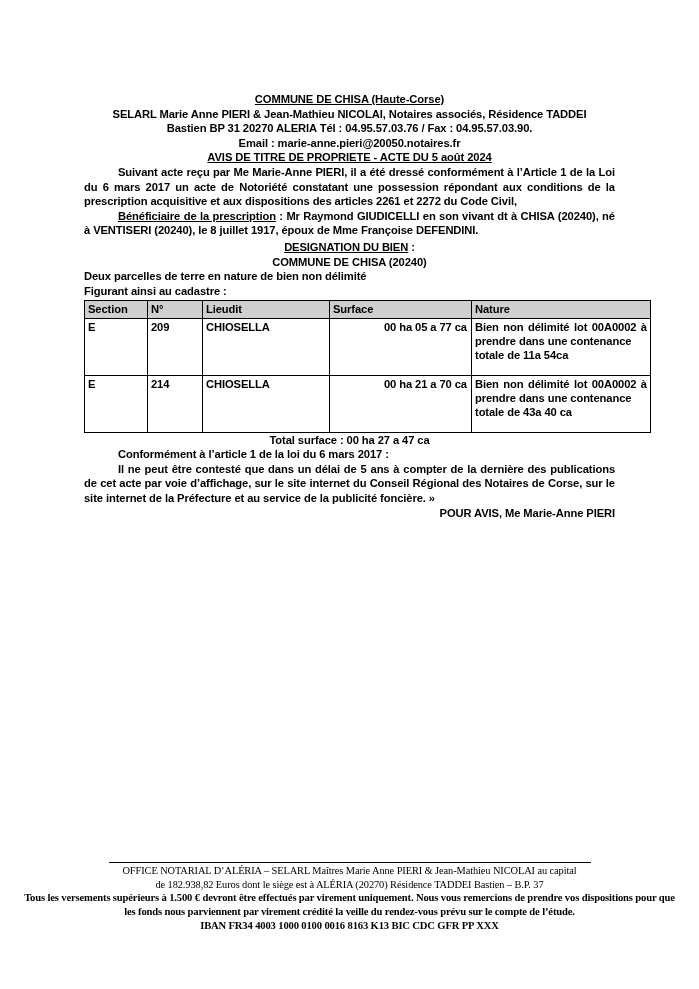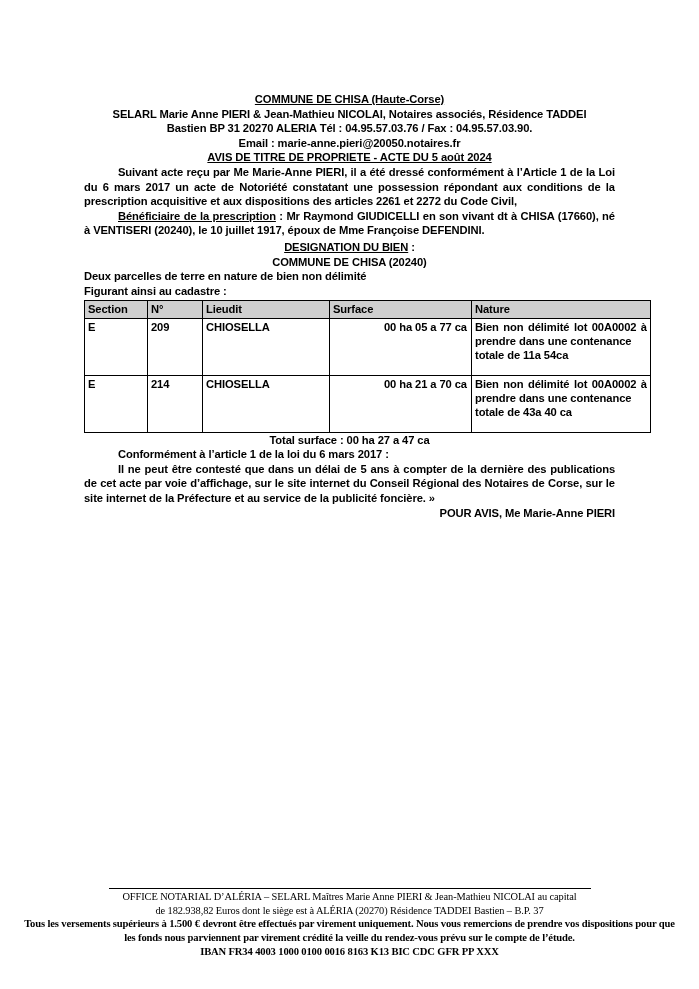--- a/index.html
+++ b/index.html
@@ -98,21 +98,21 @@
   }
   .cad-table td.nature-cell .nat-last {
     display: block;
     text-align: left;
   }
 
   
   .footer {
     position: absolute;
     left: 0;
-    top: 888px;
+    top: 862px;
     width: 699px;
     text-align: center;
   }
   .footer-rule {
     width: 482px;
     margin: 0 auto 1px auto;
     border: 0;
     border-top: 1px solid #000000;
     height: 0;
   }
@@ -140,21 +140,21 @@
   <div class="content">
 
     <div class="ln center u">COMMUNE DE CHISA (Haute-Corse)</div>
     <div class="ln center">SELARL Marie Anne PIERI &amp; Jean-Mathieu NICOLAI, Notaires associés, Résidence TADDEI</div>
     <div class="ln center">Bastien BP 31 20270 ALERIA Tél : 04.95.57.03.76 / Fax : 04.95.57.03.90.</div>
     <div class="ln center">Email : marie-anne.pieri@20050.notaires.fr</div>
     <div class="ln center u">AVIS DE TITRE DE PROPRIETE - ACTE DU 5 août 2024</div>
 
     <div class="para indent">Suivant acte reçu par Me Marie-Anne PIERI, il a été dressé conformément à l’Article 1 de la Loi du 6 mars 2017 un acte de Notoriété constatant une possession répondant aux conditions de la prescription acquisitive et aux dispositions des articles 2261 et 2272 du Code Civil,</div>
 
-    <div class="para indent"><span class="u">Bénéficiaire de la prescription</span><span> :  Mr Raymond GIUDICELLI en son vivant dt à CHISA (17660), né à VENTISERI (20240), le 10 juillet 1917, époux de Mme Françoise DEFENDINI.</span></div>
+    <div class="para indent"><span class="u">Bénéficiaire de la prescription</span><span> :  Mr Raymond GIUDICELLI en son vivant dt à CHISA (20240), né à VENTISERI (20240), le 8 juillet 1917, époux de Mme Françoise DEFENDINI.</span></div>
 
     <div class="spacer2"></div>
 
     <div class="ln center"><span class="u">DESIGNATION DU BIEN</span><span> :</span></div>
     <div class="ln center">COMMUNE DE CHISA (20240)</div>
     <div class="ln left">Deux parcelles de terre en nature de bien non délimité</div>
     <div class="ln left">Figurant ainsi au cadastre :</div>
 
     <table class="cad-table">
       <thead>

